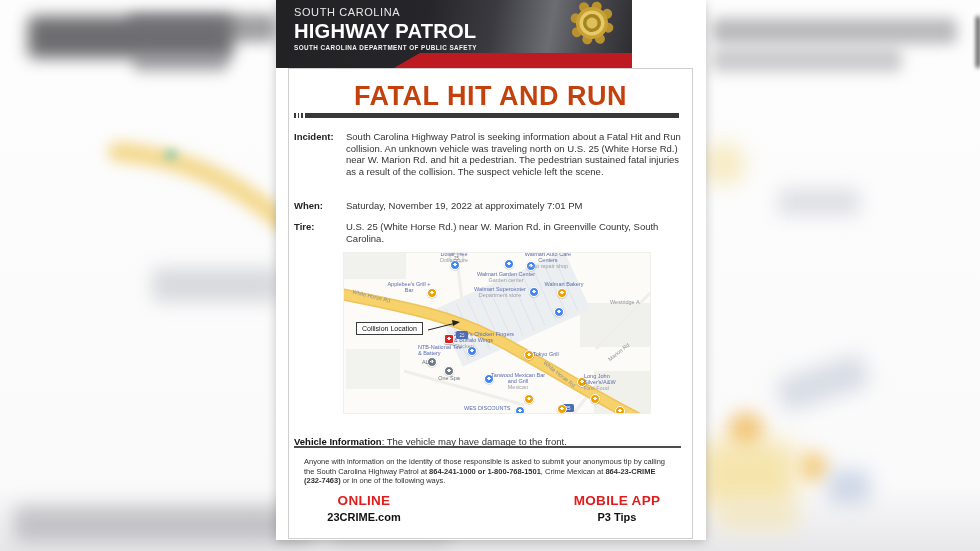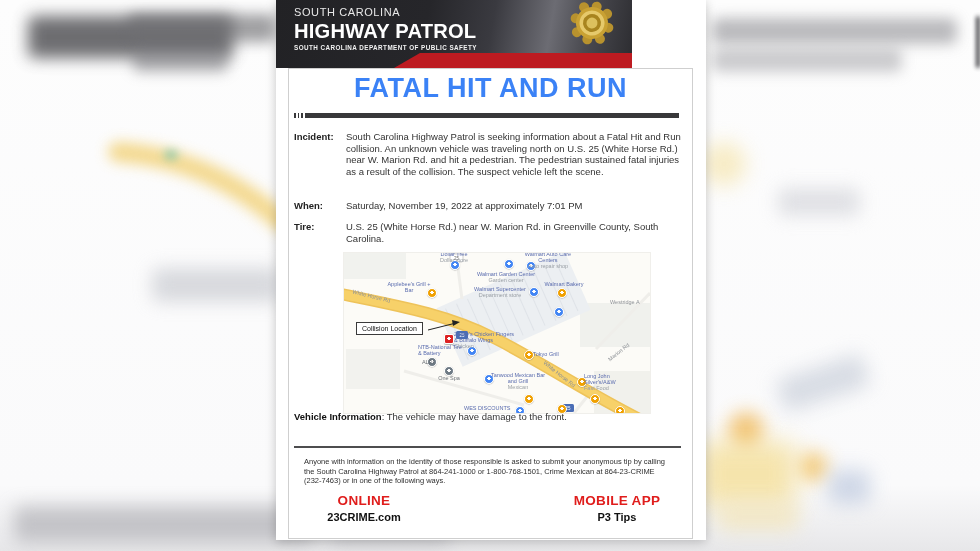--- a/index.html
+++ b/index.html
@@ -34,33 +34,33 @@
   .hdr-text{position:absolute;left:18px;top:7px;color:#fff;line-height:1;}
   .hdr-l1{font-size:11px;font-weight:400;letter-spacing:.6px;color:#e8e8e8;}
   .hdr-l2{font-size:21px;font-weight:700;letter-spacing:.2px;margin-top:2px;transform:scaleX(.96);transform-origin:left;}
   .hdr-l3{font-size:6.3px;font-weight:700;letter-spacing:.45px;margin-top:4px;color:#f2f2f2;}
   .red-band{position:absolute;right:0;bottom:0;width:238px;height:15px;background:#bd1b21;
             clip-path:polygon(26px 0,100% 0,100% 100%,0 100%);}
   .red-chevron{position:absolute;left:160px;bottom:1px;width:30px;height:14px;background:#bd1b21;transform:skewX(-38deg);}
   .badge{position:absolute;right:2px;top:-3px;}
   
   .frame{position:absolute;left:12px;top:68px;width:403px;height:469px;border:1px solid #cfcfcf;background:#fff;}
-  .title{position:absolute;left:0;top:4px;width:100%;text-align:center;color:#3b82f6;
+  .title{position:absolute;left:0;top:12px;width:100%;text-align:center;color:#c2410c;
          font-size:27px;font-weight:700;letter-spacing:.5px;}
   .divbar{position:absolute;left:5px;top:44px;width:385px;height:5px;display:flex;}
   .divbar .ticks{width:13px;height:100%;background:repeating-linear-gradient(90deg,#38383a 0 2px,#fff 2px 3.5px);}
   .divbar .bar{flex:1;height:100%;background:#38383a;}
   .frow{position:absolute;left:5px;font-size:9.5px;color:#333;line-height:11.5px;}
   .flabel{position:absolute;left:0;top:0;font-weight:700;color:#222;}
   .ftext{display:block;margin-left:52px;width:338px;}
-  .vehicle{position:absolute;left:5px;top:342px;font-size:9.5px;color:#333;}
+  .vehicle{position:absolute;left:5px;top:367px;font-size:9.5px;color:#333;}
   .vehicle b{color:#111;}
   .vline{position:absolute;left:5px;top:377px;width:387px;height:2px;background:#4d4d4f;}
   .fineprint{position:absolute;left:15px;top:388px;width:366px;font-size:7.5px;line-height:9.6px;color:#2f2f2f;}
-  .fineprint b{font-weight:400;margin-top:28px;}
+  .fineprint b{font-weight:700;margin-top:28px;}
   .contacts{position:absolute;left:10px;top:424px;width:383px;display:flex;justify-content:space-between;}
   .ccol{text-align:center;width:130px;}
   .chead{font-size:13.5px;font-weight:700;color:#e01d1c;letter-spacing:.3px;}
   .cval{font-size:11px;font-weight:700;color:#111;margin-top:3px;}
   
   .map{position:absolute;left:55px;top:184px;width:306px;height:160px;background:#fcfbf7;overflow:hidden;
        outline:1px solid #f0efeb;}
   .map svg{position:absolute;left:0;top:0;}
   .poi{position:absolute;font-size:5.5px;line-height:6.2px;color:#5a6cae;text-align:center;}
   .poi .sub{color:#9aa0a6;}

